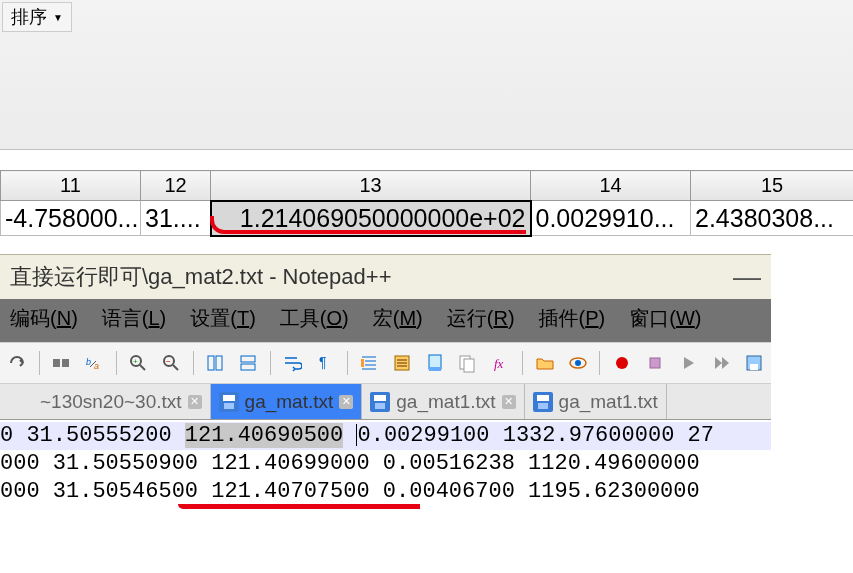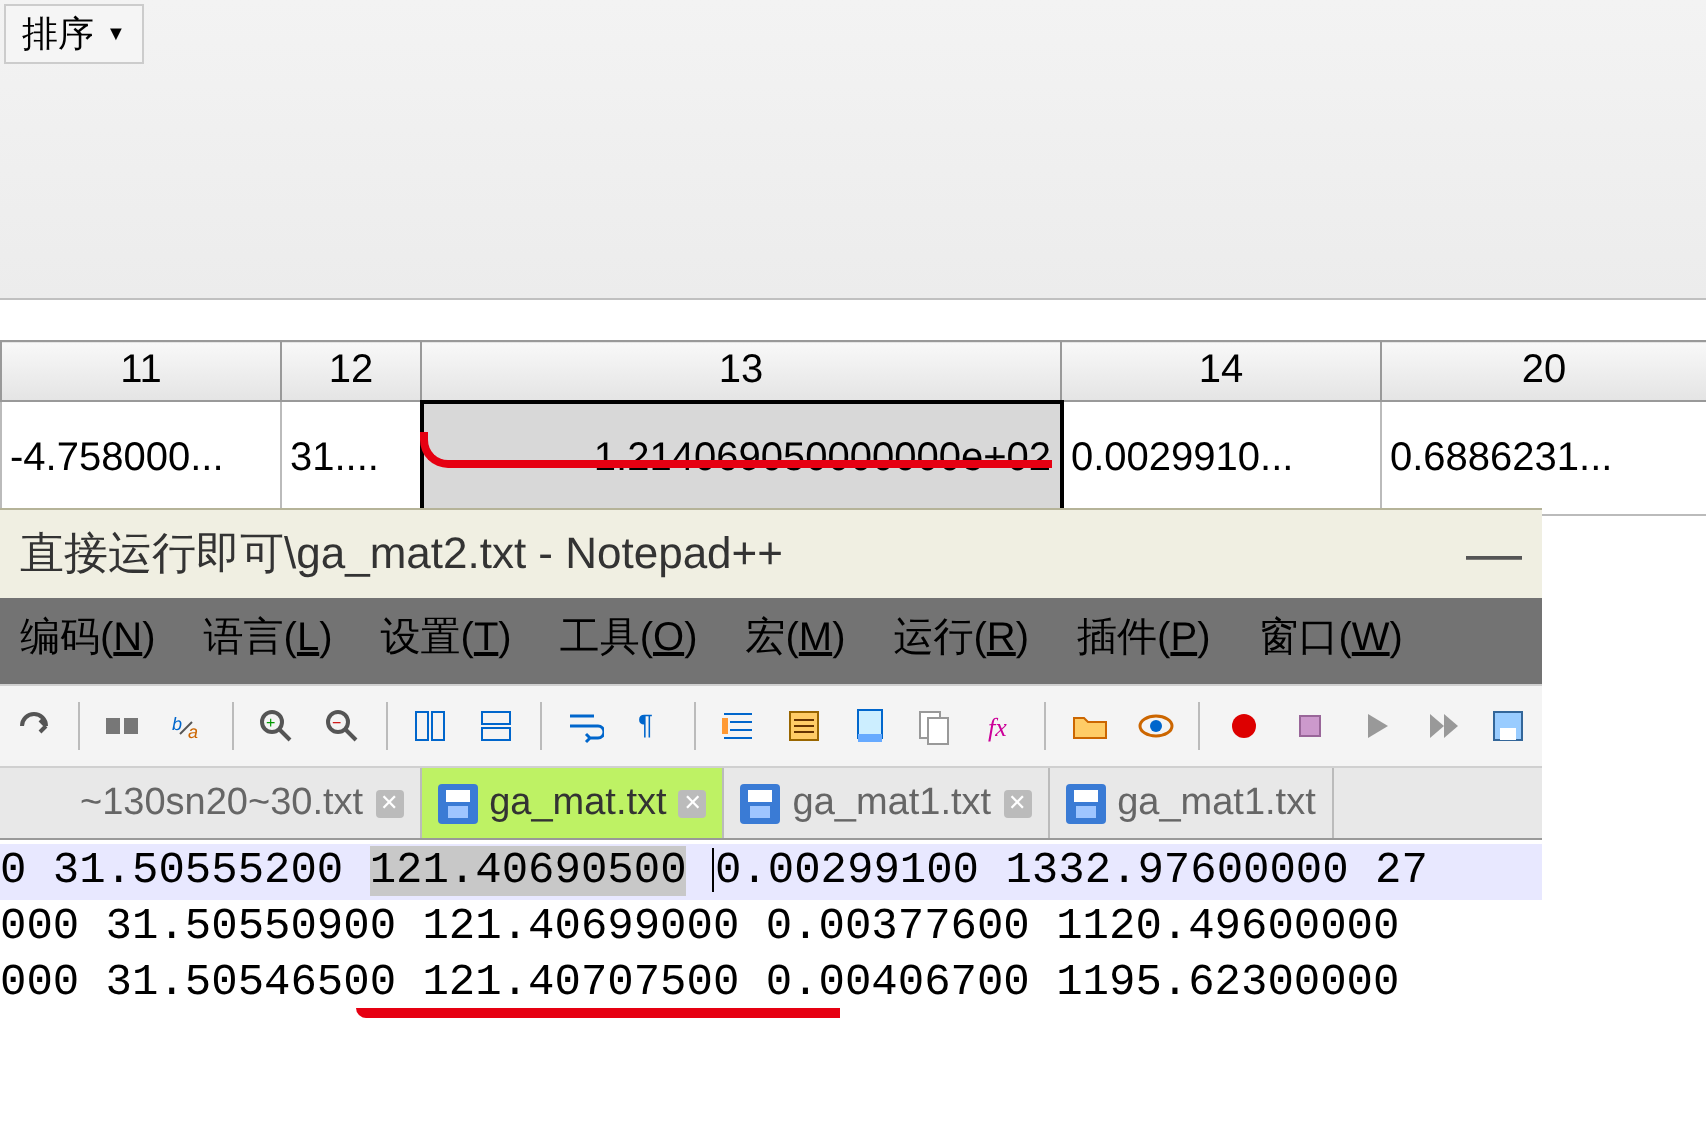--- a/index.html
+++ b/index.html
@@ -48,22 +48,22 @@
       font-weight: normal;
       font-size: 20px;
       background: linear-gradient(#f8f8f8, #e4e4e4);
       border: 1px solid #999;
       padding: 2px 4px;
       text-align: center;
       height: 30px;
     }
     .sheet td {
       border: 1px solid #bbb;
-      padding: 16px 4px;
-      font-size: 20px;
+      padding: 2px 4px;
+      font-size: 25px;
       white-space: nowrap;
       overflow: hidden;
       text-align: left;
       height: 30px;
     }
     .sheet td.selected {
       background: #d8d8d8;
       border: 2px solid #000;
     }
     
@@ -157,21 +157,21 @@
       padding: 0 8px;
       border-right: 1px solid #bbb;
       background: #e8e8e8;
       cursor: pointer;
       gap: 6px;
       font-size: 19px;
       color: #666;
       white-space: nowrap;
     }
     .tab.active {
-      background: #bef264;
+      background: #3b82f6;
       color: #333;
     }
     .tab-close {
       width: 14px;
       height: 14px;
       background: #bbb;
       color: #fff;
       font-size: 11px;
       display: flex;
       align-items: center;
@@ -238,30 +238,30 @@
       <col style="width:320px">
       <col style="width:160px">
       <col style="width:163px">
   </colgroup>
   <thead>
     <tr>
       <th>11</th>
       <th>12</th>
       <th>13</th>
       <th>14</th>
-      <th>20</th>
+      <th>15</th>
     </tr>
   </thead>
   <tbody>
     <tr>
       <td>-4.758000...</td>
       <td>31....</td>
       <td class="selected" style="text-align:right;">1.214069050000000e+02</td>
       <td>0.0029910...</td>
-      <td>0.6886231...</td>
+      <td>2.4380308...</td>
     </tr>
   </tbody>
 </table>
 
 <div class="red-hook" style="top:216px; left:210px;"></div>
 <div class="red-mark" style="top:230px; left:226px; width:300px;"></div>
 
 <div class="npp">
   <div class="npp-title">
     <span>直接运行即可\ga_mat2.txt - Notepad++</span>
@@ -429,16 +429,16 @@
       <span class="save-icon"></span>
       <span>ga_mat1.txt</span>
       <span class="tab-close">✕</span>
     </div>
     <div class="tab">
       <span class="save-icon"></span>
       <span>ga_mat1.txt</span>
     </div>
   </div>
 
-  <div class="editor"><div class="line1">0 31.50555200 <span class="hl">121.40690500</span> <span class="cursor-bar"></span>0.00299100 1332.97600000 27</div><div>000 31.50550900 121.40699000 0.00377600 1120.49600000</div><div>000 31.50546500 121.40707500 0.00406700 1195.62300000</div></div>
+  <div class="editor"><div class="line1">0 31.50555200 <span class="hl">121.40690500</span> <span class="cursor-bar"></span>0.00299100 1332.97600000 27</div><div>000 31.50550900 121.40699000 0.00516238 1120.49600000</div><div>000 31.50546500 121.40707500 0.00406700 1195.62300000</div></div>
 </div>
 
 <div class="red-mark" style="top:504px; left:178px; width:242px; border-width:5px;"></div>
 
 </body></html>

